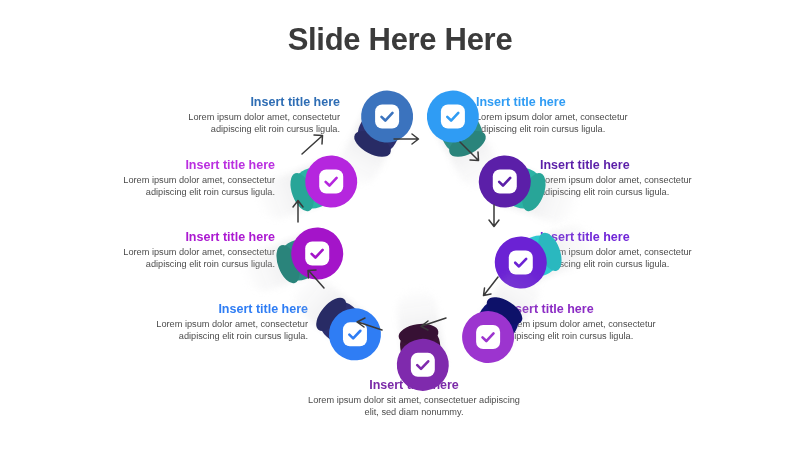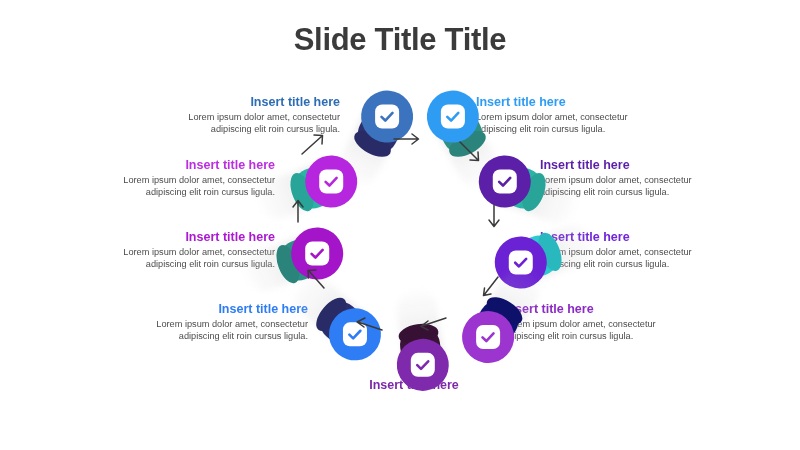--- a/index.html
+++ b/index.html
@@ -118,21 +118,21 @@
     width: 34px;
     height: 34px;
   }
   .arrow svg { display: block; overflow: visible; }
 </style>
 </head>
 <body>
 
 <div id="slide">
 
-  <div id="slide-title">Slide Title Title</div>
+  <div id="slide-title">Slide Here Here</div>
 
   <div class="txt left" style="left:150px; top:95px;">
     <p class="t-title" style="color:#2e6db4;">Insert title here</p>
     <p class="t-body">Lorem ipsum dolor amet, consectetur adipiscing elit roin cursus ligula.</p>
   </div>
 
   <div class="txt right" style="left:476px; top:95px;">
     <p class="t-title" style="color:#2f9cf4;">Insert title here</p>
     <p class="t-body">Lorem ipsum dolor amet, consectetur adipiscing elit roin cursus ligula.</p>
   </div>
@@ -147,20 +147,21 @@
     <p class="t-body">Lorem ipsum dolor amet, consectetur adipiscing elit roin cursus ligula.</p>
   </div>
 
   <div class="txt right" style="left:504px; top:302px;">
     <p class="t-title" style="color:#8b2bc4;">Insert title here</p>
     <p class="t-body">Lorem ipsum dolor amet, consectetur adipiscing elit roin cursus ligula.</p>
   </div>
 
   <div class="txt center" style="left:305px; top:378px; width:218px;">
     <p class="t-title" style="color:#7b2aa8;">Insert title here</p>
+    <p class="t-body">Lorem ipsum dolor sit amet, consectetuer adipiscing elit, sed diam nonummy.</p>
   </div>
 
   <div class="txt left" style="left:118px; top:302px;">
     <p class="t-title" style="color:#2f7df4;">Insert title here</p>
     <p class="t-body">Lorem ipsum dolor amet, consectetur adipiscing elit roin cursus ligula.</p>
   </div>
 
   <div class="txt left" style="left:85px; top:230px;">
     <p class="t-title" style="color:#ab19d1;">Insert title here</p>
     <p class="t-body">Lorem ipsum dolor amet, consectetur adipiscing elit roin cursus ligula.</p>

